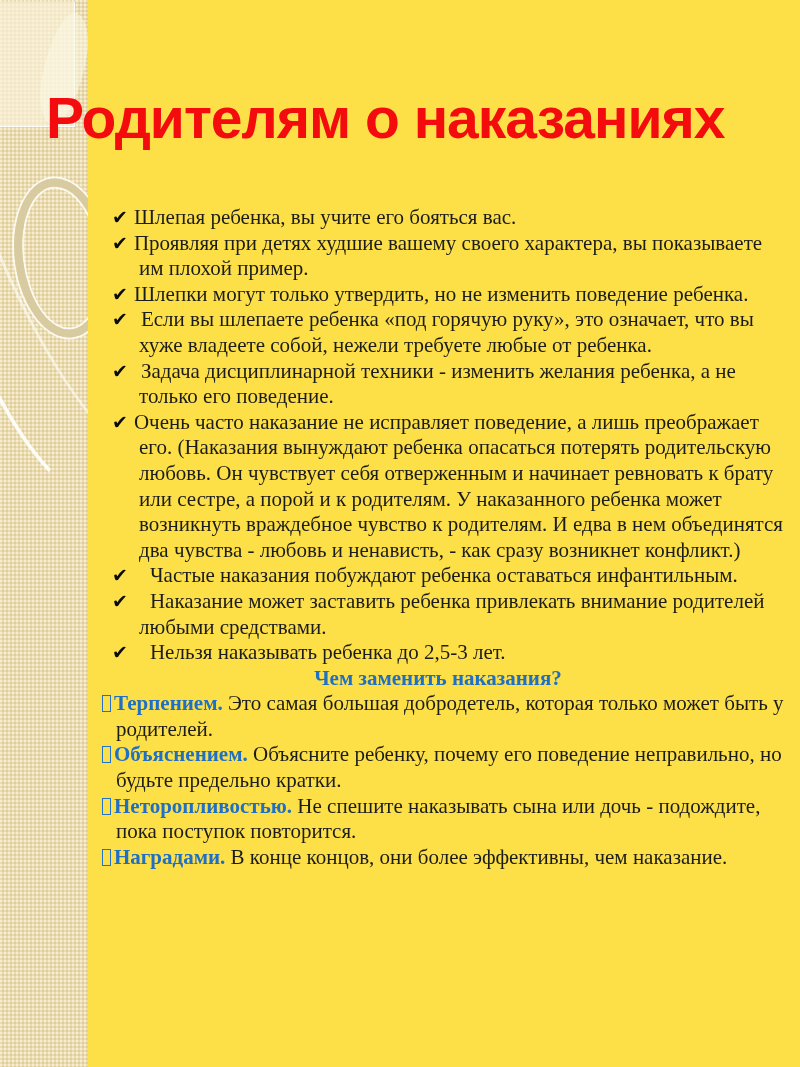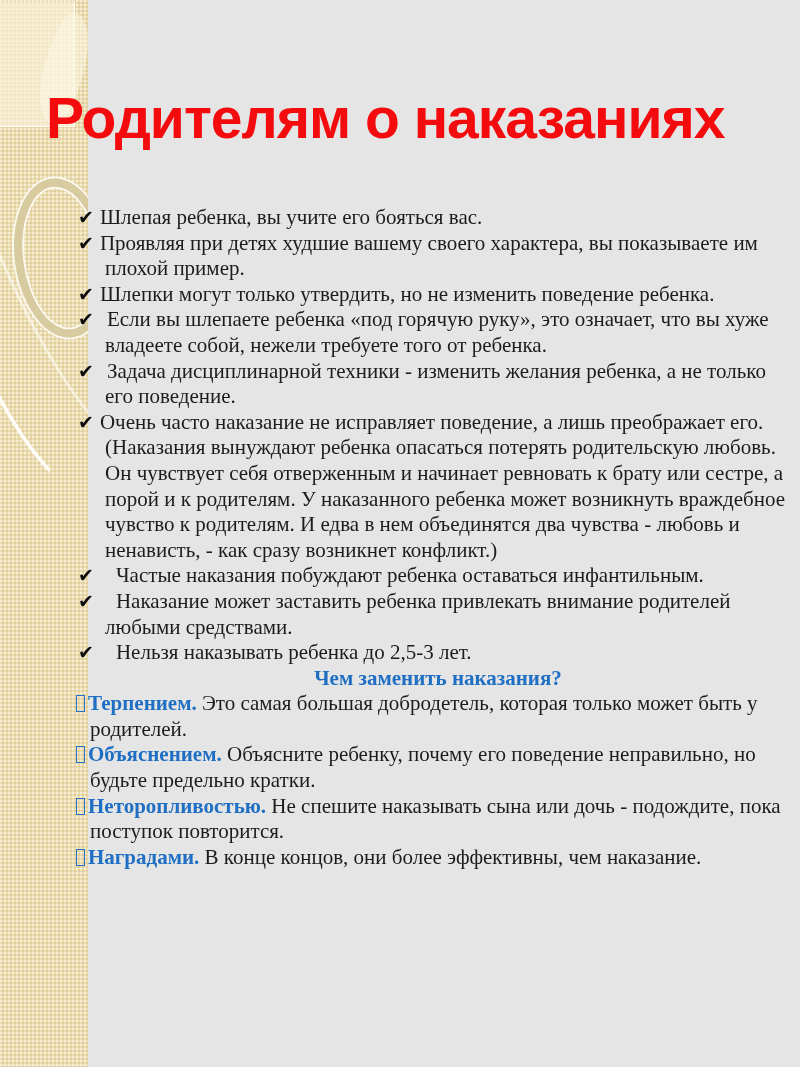--- a/index.html
+++ b/index.html
@@ -1,16 +1,16 @@
 <!DOCTYPE html>
 <html><head>
 <meta charset="utf-8">
 <style>
   html,body{margin:0;padding:0;background:#fff;}
-  .slide{position:relative;width:800px;height:1067px;background:#e5e5e5;overflow:hidden;
+  .slide{position:relative;width:800px;height:1067px;background:#fde047;overflow:hidden;
          font-family:"Liberation Serif",serif;}
 
   
   .strip{position:absolute;left:0;top:0;width:88px;height:1067px;
          background-color:#eadcb0;
          background-image:
            radial-gradient(circle at 1px 1px, rgba(255,252,240,.55) .8px, transparent 1.1px),
            radial-gradient(circle at 3px 3px, rgba(198,172,108,.30) .8px, transparent 1.1px);
          background-size:4px 4px;
          overflow:hidden;}
@@ -35,30 +35,30 @@
 
   
   .title{position:absolute;left:46px;top:86px;margin:0;white-space:nowrap;
          font-family:"Liberation Sans",sans-serif;font-weight:bold;
          font-size:57px;line-height:1.15;letter-spacing:-1px;color:#f30b0e;}
 
   
   .body{position:absolute;left:88px;top:205px;width:700px;
         font-size:21px;line-height:25.6px;color:#1c1c1c;}
 
-  .bullet-item{padding-left:17px;text-indent:-27px;}
+  .bullet-item{padding-left:27px;text-indent:-27px;margin-left:24px;}
   .check{font-family:"DejaVu Sans",sans-serif;font-weight:bold;font-size:19px;color:#0a0a0a;}
   .spacer{display:inline-block;width:6px;}
   .gap-tight .spacer{width:1px;}
   .gap-med   .spacer{width:13px;}
   .gap-wide  .spacer{width:22px;}
 
   .section-heading{text-align:center;font-weight:bold;color:#1f6fc4;}
 
-  .repl-item{padding-left:2px;text-indent:-14px;}
+  .repl-item{padding-left:28px;text-indent:-14px;}
   .box-icon{display:inline-block;width:7px;height:15px;border:1.5px solid #2273c5;
             vertical-align:-2px;margin-right:3px;}
   .lead{color:#1f6fc4;font-weight:bold;}
 </style>
 </head>
 <body>
 
 <div class="slide">
 
   <div class="strip">
@@ -75,21 +75,21 @@
 
     <div>
 
         <div class="bullet-item gap-normal"><span class="check">✔</span><span class="spacer"></span><span>Шлепая ребенка, вы учите его бояться вас.</span></div>
 
         <div class="bullet-item gap-normal"><span class="check">✔</span><span class="spacer"></span><span>Проявляя при детях худшие вашему своего характера, вы показываете им плохой пример.</span></div>
 
 
         <div class="bullet-item gap-normal"><span class="check">✔</span><span class="spacer"></span><span>Шлепки могут только утвердить, но не изменить поведение ребенка.</span></div>
 
-        <div class="bullet-item gap-med"><span class="check">✔</span><span class="spacer"></span><span>Если вы шлепаете ребенка «под горячую руку», это означает, что вы хуже владеете собой, нежели требуете того от ребенка.</span></div>
+        <div class="bullet-item gap-med"><span class="check">✔</span><span class="spacer"></span><span>Если вы шлепаете ребенка «под горячую руку», это означает, что вы хуже владеете собой, нежели требуете любые от ребенка.</span></div>
 
         <div class="bullet-item gap-med"><span class="check">✔</span><span class="spacer"></span><span>Задача дисциплинарной техники - изменить желания ребенка, а не только его поведение.</span></div>
 
         <div class="bullet-item gap-normal"><span class="check">✔</span><span class="spacer"></span><span>Очень часто наказание не исправляет поведение, а лишь преображает его. (Наказания вынуждают ребенка опасаться потерять родительскую любовь. Он чувствует себя отверженным и начинает ревновать к брату или сестре, а порой и к родителям. У наказанного ребенка может возникнуть враждебное чувство к родителям. И едва в нем объединятся два чувства - любовь и ненависть, - как сразу возникнет конфликт.)</span></div>
 
         <div class="bullet-item gap-wide"><span class="check">✔</span><span class="spacer"></span><span>Частые наказания побуждают ребенка оставаться инфантильным.</span></div>
 
         <div class="bullet-item gap-wide"><span class="check">✔</span><span class="spacer"></span><span>Наказание может заставить ребенка привлекать внимание родителей любыми средствами.</span></div>
 
         <div class="bullet-item gap-wide"><span class="check">✔</span><span class="spacer"></span><span>Нельзя наказывать ребенка до 2,5-3 лет.</span></div>

